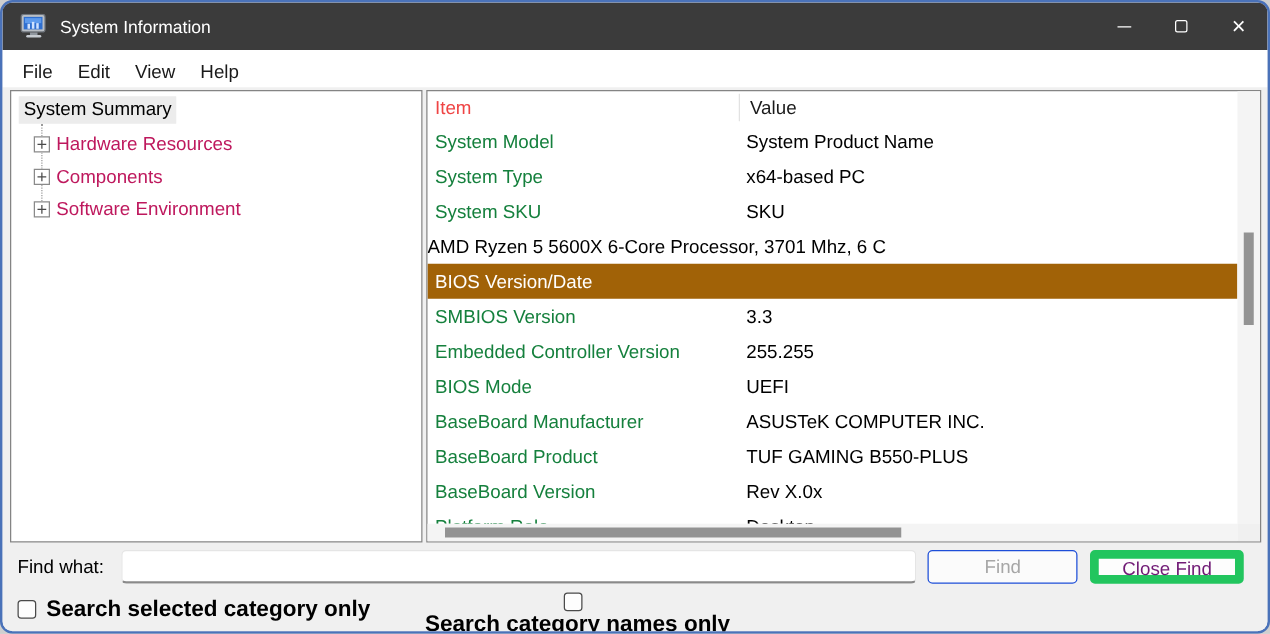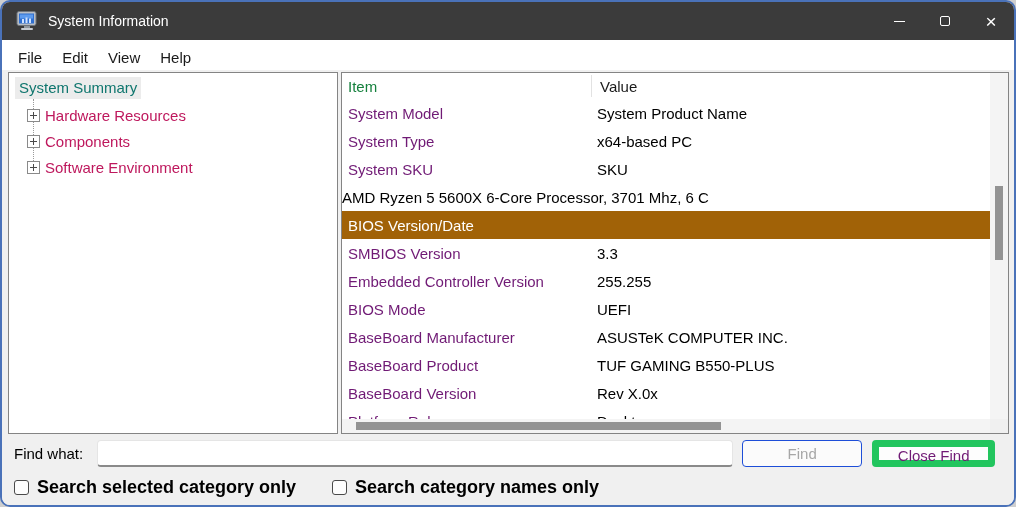--- a/index.html
+++ b/index.html
@@ -28,47 +28,47 @@
   .menubar {
     height:30px; background:#ffffff; display:flex; align-items:flex-end;
     padding-left:6px; flex:0 0 auto;
   }
   .menu-item { font-size:15px; color:#1a1a1a; padding:4px 10px; }
   
   .main { position:relative; flex:1; background:#f0f0f0; }
   .panel { position:absolute; top:2px; height:362px; background:#fff; border:1px solid #848484; }
   .tree-panel { left:6px; width:330px; padding:4px 0 0 6px; font-size:15px; }
   .tree-root {
-    display:inline-block; background:#ececec; padding:1px 4px; color:#0f766e; line-height:20px;
+    display:inline-block; background:#ececec; padding:1px 4px; color:#000000; line-height:20px;
   }
   .tree-children { position:relative; margin-top:3px; }
   .tree-guide {
     position:absolute; left:18px; top:-3px; height:72px; width:0;
     border-left:1px dotted #9a9a9a;
   }
   .tree-item { display:flex; align-items:center; height:26px; position:relative; }
   .plusbox {
     width:13px; height:13px; border:1px solid #8a8a8a; background:#fff;
     margin-left:12px; margin-right:5px; position:relative; flex:0 0 auto;
   }
   .plusbox::before, .plusbox::after { content:""; position:absolute; background:#4a4a4a; }
   .plusbox::before { left:2px; right:2px; top:5px; height:1px; }
   .plusbox::after { top:2px; bottom:2px; left:5px; width:1px; }
   .tree-label { color:#be185d; white-space:nowrap; }
   
   .list-panel { left:339px; width:668px; font-size:15px; }
   .list-header { display:flex; height:26px; align-items:center; }
-  .col-item { width:249px; padding-left:6px; color:#15803d; }
+  .col-item { width:249px; padding-left:6px; color:#ef4444; }
   .col-div { width:1px; height:22px; background:#e2e2e2; }
   .col-value { flex:1; padding-left:8px; color:#1a1a1a; }
   .list-body {
     position:absolute; top:26px; left:0; right:18px; bottom:14px; overflow:hidden;
   }
   .lrow { display:flex; height:28px; align-items:center; white-space:nowrap; }
-  .lrow .cell-item { width:255px; padding-left:6px; overflow:hidden; color:#701a75; flex:0 0 auto; }
+  .lrow .cell-item { width:255px; padding-left:6px; overflow:hidden; color:#15803d; flex:0 0 auto; }
   .lrow .cell-value { flex:1; overflow:hidden; color:#000; }
   .lrow.selected { background:#a16207; }
   .lrow.selected .cell-item, .lrow.selected .cell-value { color:#fff; }
   
   .vscroll { position:absolute; top:0; right:0; bottom:14px; width:18px; background:#f4f4f4; }
   .vthumb { position:absolute; top:113px; left:5px; width:8px; height:74px; background:#939393; }
   .hscroll { position:absolute; left:0; right:18px; bottom:0; height:14px; background:#f4f4f4; }
   .hthumb { position:absolute; left:14px; top:3px; width:365px; height:8px; background:#939393; }
   .sb-corner { position:absolute; right:0; bottom:0; width:18px; height:14px; background:#f0f0f0; }
   
@@ -81,21 +81,21 @@
   }
   .btn {
     height:27px; border-radius:4px; font-family:"Liberation Sans",sans-serif;
     font-size:15px; background:#fbfbfb;
   }
   .btn-find { margin-left:9px; width:120px; border:1px solid #1d4ed8; color:#a7a7a7; }
   .btn-close-find { margin-left:10px; width:123px; border:7px solid #22c55e; color:#701a75; background:#fdfdfd; }
   
   .checks-row { position:absolute; top:404px; left:0; right:0; height:26px; }
   .check-group { position:absolute; display:flex; align-items:center; height:26px; }
-  .cg-1 { left:12px; } .cg-2 { left:330px; }
+  .cg-1 { left:12px; } .cg-2 { left:330px;flex-direction:column; }
   .checkbox {
     width:15px; height:15px; border:1px solid #4a4a4a; border-radius:3px; background:#fdfdfd;
     flex:0 0 auto;
   }
   .check-label { margin-left:8px; font-size:18px; color:#000;font-weight:bold; }
 </style>
 </head>
 <body>
 
 <div class="window">

